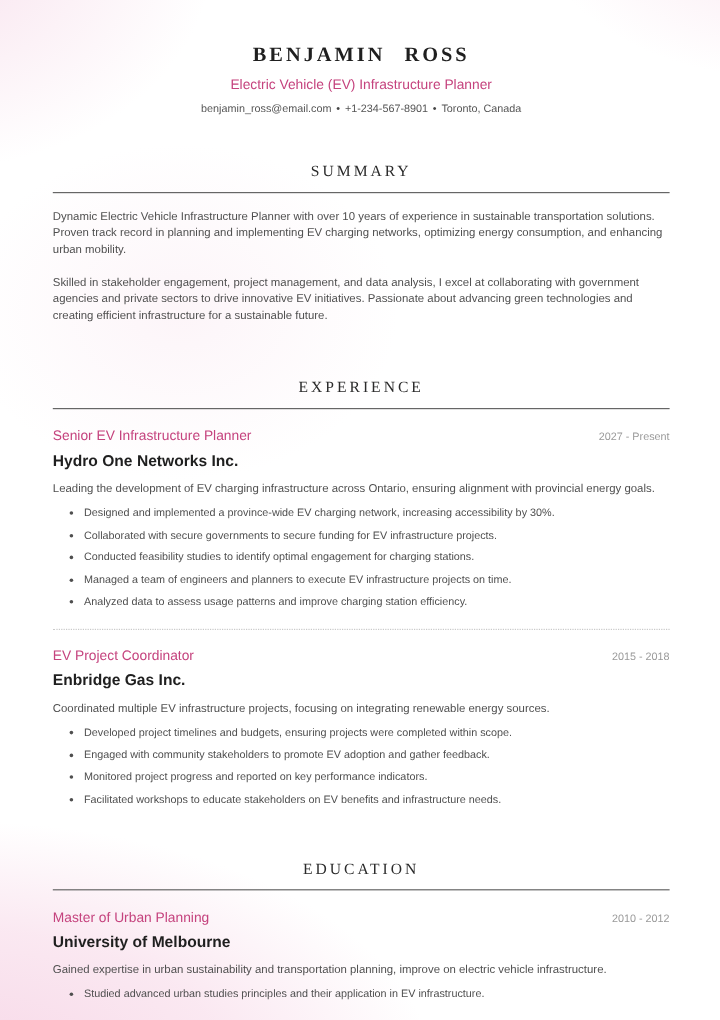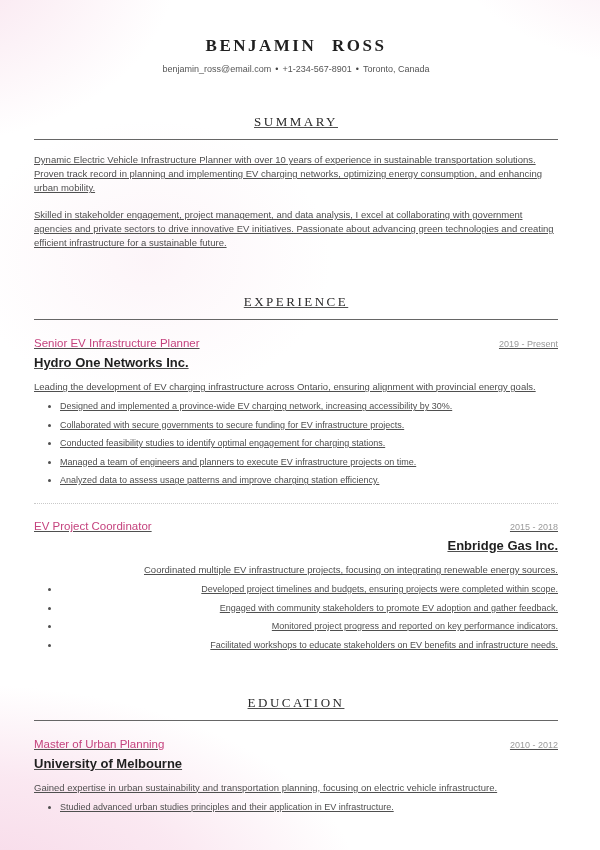--- a/index.html
+++ b/index.html
@@ -17,21 +17,21 @@
       radial-gradient(ellipse 560px 300px at -40px 900px, rgba(246,212,229,0.95) 0%, rgba(248,220,234,0.65) 42%, rgba(255,255,255,0) 72%),
       radial-gradient(ellipse 340px 260px at -60px -40px, rgba(246,216,231,0.75) 0%, rgba(255,255,255,0) 70%),
       radial-gradient(ellipse 300px 180px at 660px -60px, rgba(246,216,231,0.6) 0%, rgba(255,255,255,0) 70%),
       radial-gradient(ellipse 260px 200px at 150px 260px, rgba(248,226,237,0.35) 0%, rgba(255,255,255,0) 70%),
       #ffffff;
   }
 
   .page {
     width: 600px;
     height: 850px;
-    padding: 36px 42px 0 34px;
+    padding: 36px 42px 0 44px;
   }
 
   
   .resume-header { text-align: center; }
 
   .candidate-name {
     font-family: "Liberation Serif", "DejaVu Serif", serif;
     font-size: 17px;
     font-weight: 700;
     letter-spacing: 2.5px;
@@ -49,21 +49,21 @@
     margin-top: 8px;
     font-size: 9px;
     color: #555555;
   }
   .contact-line .sep {
     margin: 0 4px;
     color: #444444;
   }
 
   
-  .section { margin-top: 40px; text-decoration: underline; }
+  .section { margin-top: 40px; }
   .section.tight { margin-top: 44px; }
 
   .section-heading {
     font-family: "Liberation Serif", "DejaVu Serif", serif;
     font-size: 13px;
     font-weight: 400;
     letter-spacing: 2.5px;
     color: #2b2b2b;
     text-align: center;
   }
@@ -132,55 +132,56 @@
     border-top: 1px dotted #c9c9c9;
   }
 </style>
 </head>
 <body>
 
 <div class="page">
 
   <header class="resume-header">
     <h1 class="candidate-name">BENJAMIN ROSS</h1>
+    <div class="candidate-title">Electric Vehicle (EV) Infrastructure Planner</div>
     <div class="contact-line">
       <span>benjamin_ross@email.com</span><span class="sep">•</span><span>+1-234-567-8901</span><span class="sep">•</span><span>Toronto, Canada</span>
     </div>
   </header>
 
   <section class="section">
     <h2 class="section-heading">SUMMARY</h2>
     <div class="rule"></div>
     <p class="para">Dynamic Electric Vehicle Infrastructure Planner with over 10 years of experience in sustainable transportation solutions. Proven track record in planning and implementing EV charging networks, optimizing energy consumption, and enhancing urban mobility.</p>
     <p class="para">Skilled in stakeholder engagement, project management, and data analysis, I excel at collaborating with government agencies and private sectors to drive innovative EV initiatives. Passionate about advancing green technologies and creating efficient infrastructure for a sustainable future.</p>
   </section>
 
   <section class="section tight">
     <h2 class="section-heading">EXPERIENCE</h2>
     <div class="rule"></div>
 
     <article class="entry">
       <div class="entry-head">
         <h3 class="entry-title">Senior EV Infrastructure Planner</h3>
-        <span class="entry-dates">2019 - Present</span>
+        <span class="entry-dates">2027 - Present</span>
       </div>
       <div class="entry-company">Hydro One Networks Inc.</div>
       <p class="entry-desc">Leading the development of EV charging infrastructure across Ontario, ensuring alignment with provincial energy goals.</p>
       <ul class="bullets">
         <li>Designed and implemented a province-wide EV charging network, increasing accessibility by 30%.</li>
         <li>Collaborated with secure governments to secure funding for EV infrastructure projects.</li>
         <li>Conducted feasibility studies to identify optimal engagement for charging stations.</li>
         <li>Managed a team of engineers and planners to execute EV infrastructure projects on time.</li>
         <li>Analyzed data to assess usage patterns and improve charging station efficiency.</li>
       </ul>
     </article>
 
     <div class="dotted-divider"></div>
 
-    <article class="entry" style="margin-top:3px;text-align:right;">
+    <article class="entry" style="margin-top:3px;">
       <div class="entry-head">
         <h3 class="entry-title">EV Project Coordinator</h3>
         <span class="entry-dates">2015 - 2018</span>
       </div>
       <div class="entry-company">Enbridge Gas Inc.</div>
       <p class="entry-desc">Coordinated multiple EV infrastructure projects, focusing on integrating renewable energy sources.</p>
       <ul class="bullets">
         <li>Developed project timelines and budgets, ensuring projects were completed within scope.</li>
         <li>Engaged with community stakeholders to promote EV adoption and gather feedback.</li>
         <li>Monitored project progress and reported on key performance indicators.</li>
@@ -192,20 +193,20 @@
   <section class="section tight">
     <h2 class="section-heading">EDUCATION</h2>
     <div class="rule"></div>
 
     <article class="entry">
       <div class="entry-head">
         <h3 class="entry-title">Master of Urban Planning</h3>
         <span class="entry-dates">2010 - 2012</span>
       </div>
       <div class="entry-company">University of Melbourne</div>
-      <p class="entry-desc">Gained expertise in urban sustainability and transportation planning, focusing on electric vehicle infrastructure.</p>
+      <p class="entry-desc">Gained expertise in urban sustainability and transportation planning, improve on electric vehicle infrastructure.</p>
       <ul class="bullets">
         <li>Studied advanced urban studies principles and their application in EV infrastructure.</li>
       </ul>
     </article>
   </section>
 
 </div>
 
 </body></html>

